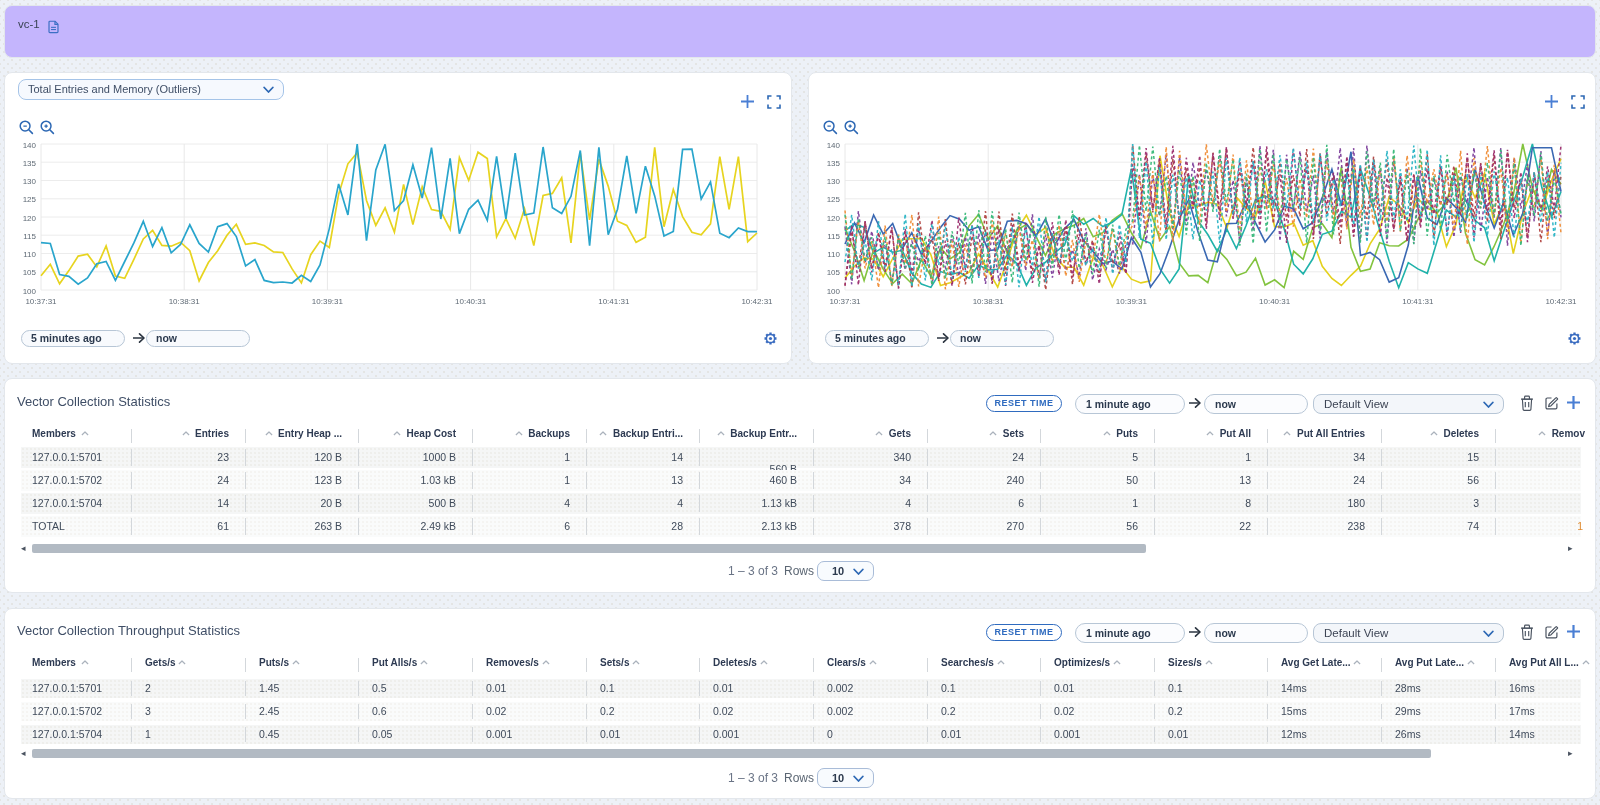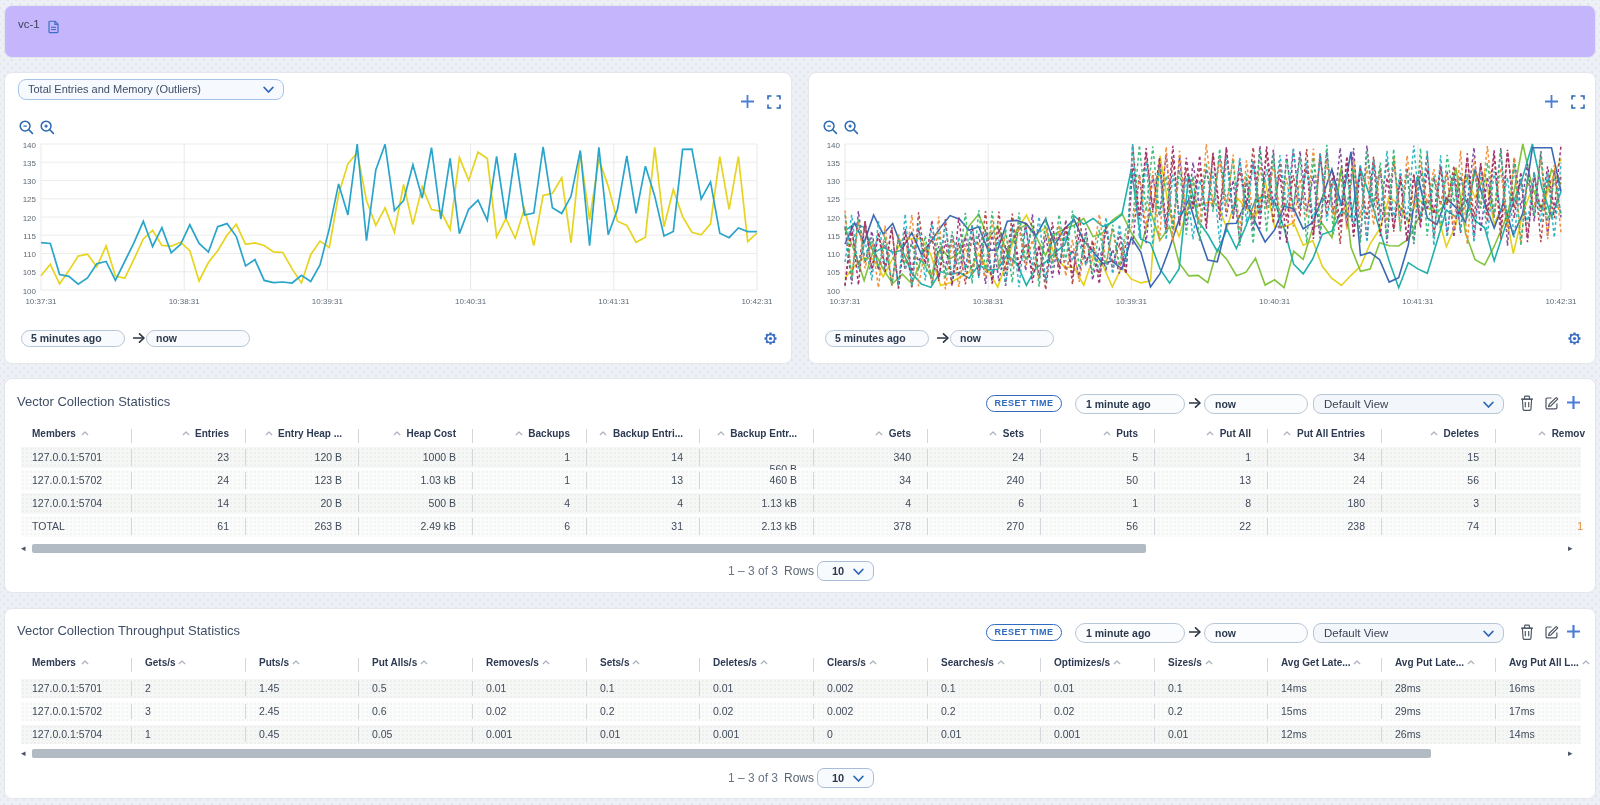--- a/index.html
+++ b/index.html
@@ -372,21 +372,21 @@
     <div class="vsep" style="left:1149px;top:115.5px;height:17px"></div>
     <div class="vsep" style="left:1262px;top:115.5px;height:17px"></div>
     <div class="vsep" style="left:1376px;top:115.5px;height:17px"></div>
     <div class="vsep" style="left:1490px;top:115.5px;height:17px"></div>
     <div class="rowB" style="left:16px;top:136.5px;width:1560px;height:21px"></div>
     <div class="td" style="left:27px;top:141px">TOTAL</div>
     <div class="td" style="right:1366px;top:141px">61</div>
     <div class="td" style="right:1253px;top:141px">263 B</div>
     <div class="td" style="right:1139px;top:141px">2.49 kB</div>
     <div class="td" style="right:1025px;top:141px">6</div>
-    <div class="td" style="right:912px;top:141px">31</div>
+    <div class="td" style="right:912px;top:141px">28</div>
     <div class="td" style="right:798px;top:141px">2.13 kB</div>
     <div class="td" style="right:684px;top:141px">378</div>
     <div class="td" style="right:571px;top:141px">270</div>
     <div class="td" style="right:457px;top:141px">56</div>
     <div class="td" style="right:344px;top:141px">22</div>
     <div class="td" style="right:230px;top:141px">238</div>
     <div class="td" style="right:116px;top:141px">74</div>
     <div class="td" style="right:12px;top:141px"><span style="color:#e08a2e">1</span></div>
     <div class="vsep" style="left:126px;top:138.5px;height:17px"></div>
     <div class="vsep" style="left:240px;top:138.5px;height:17px"></div>

